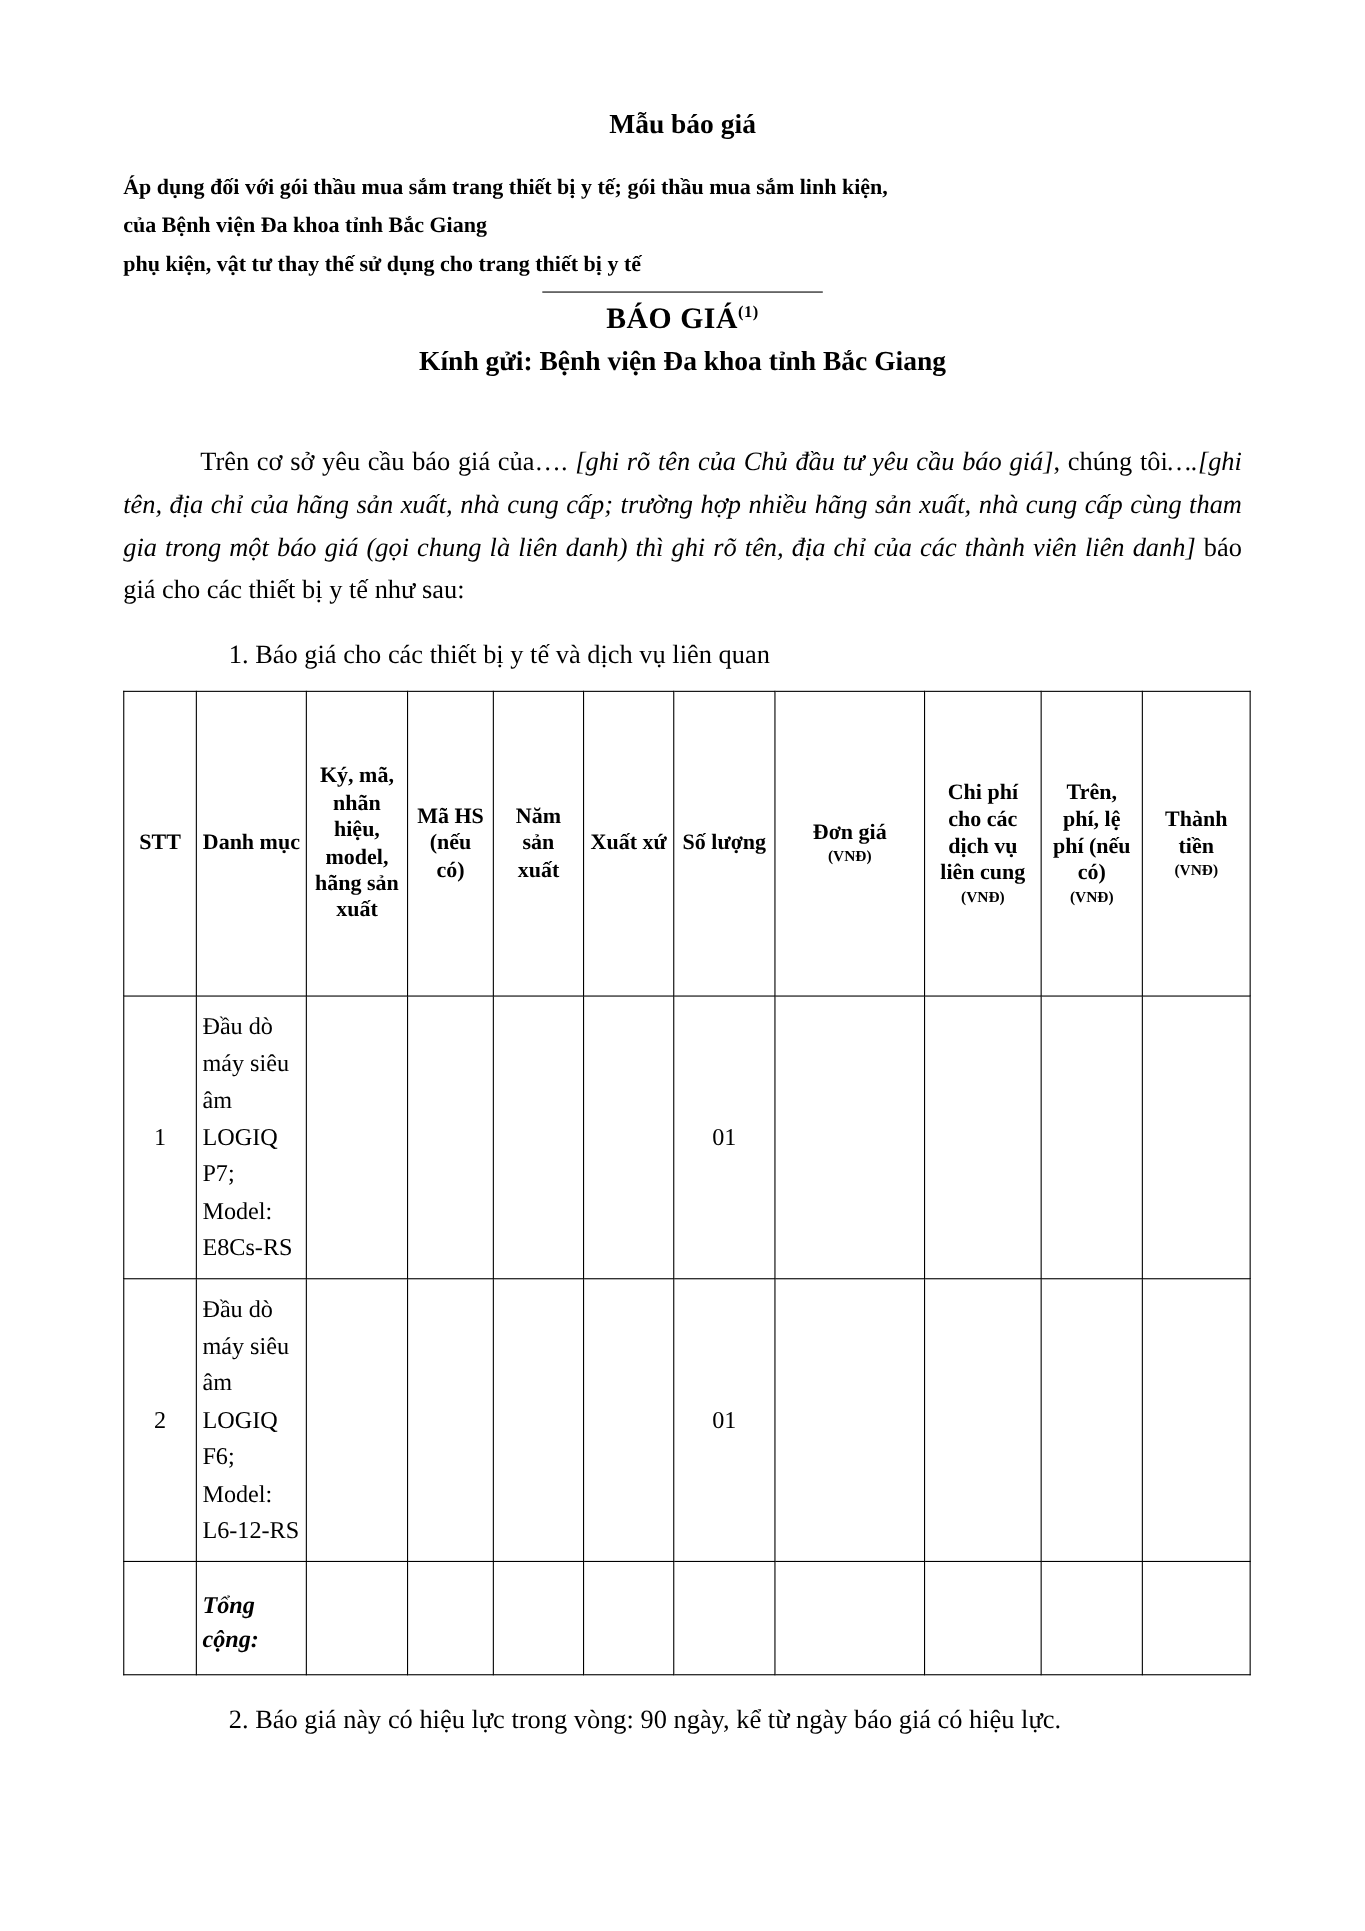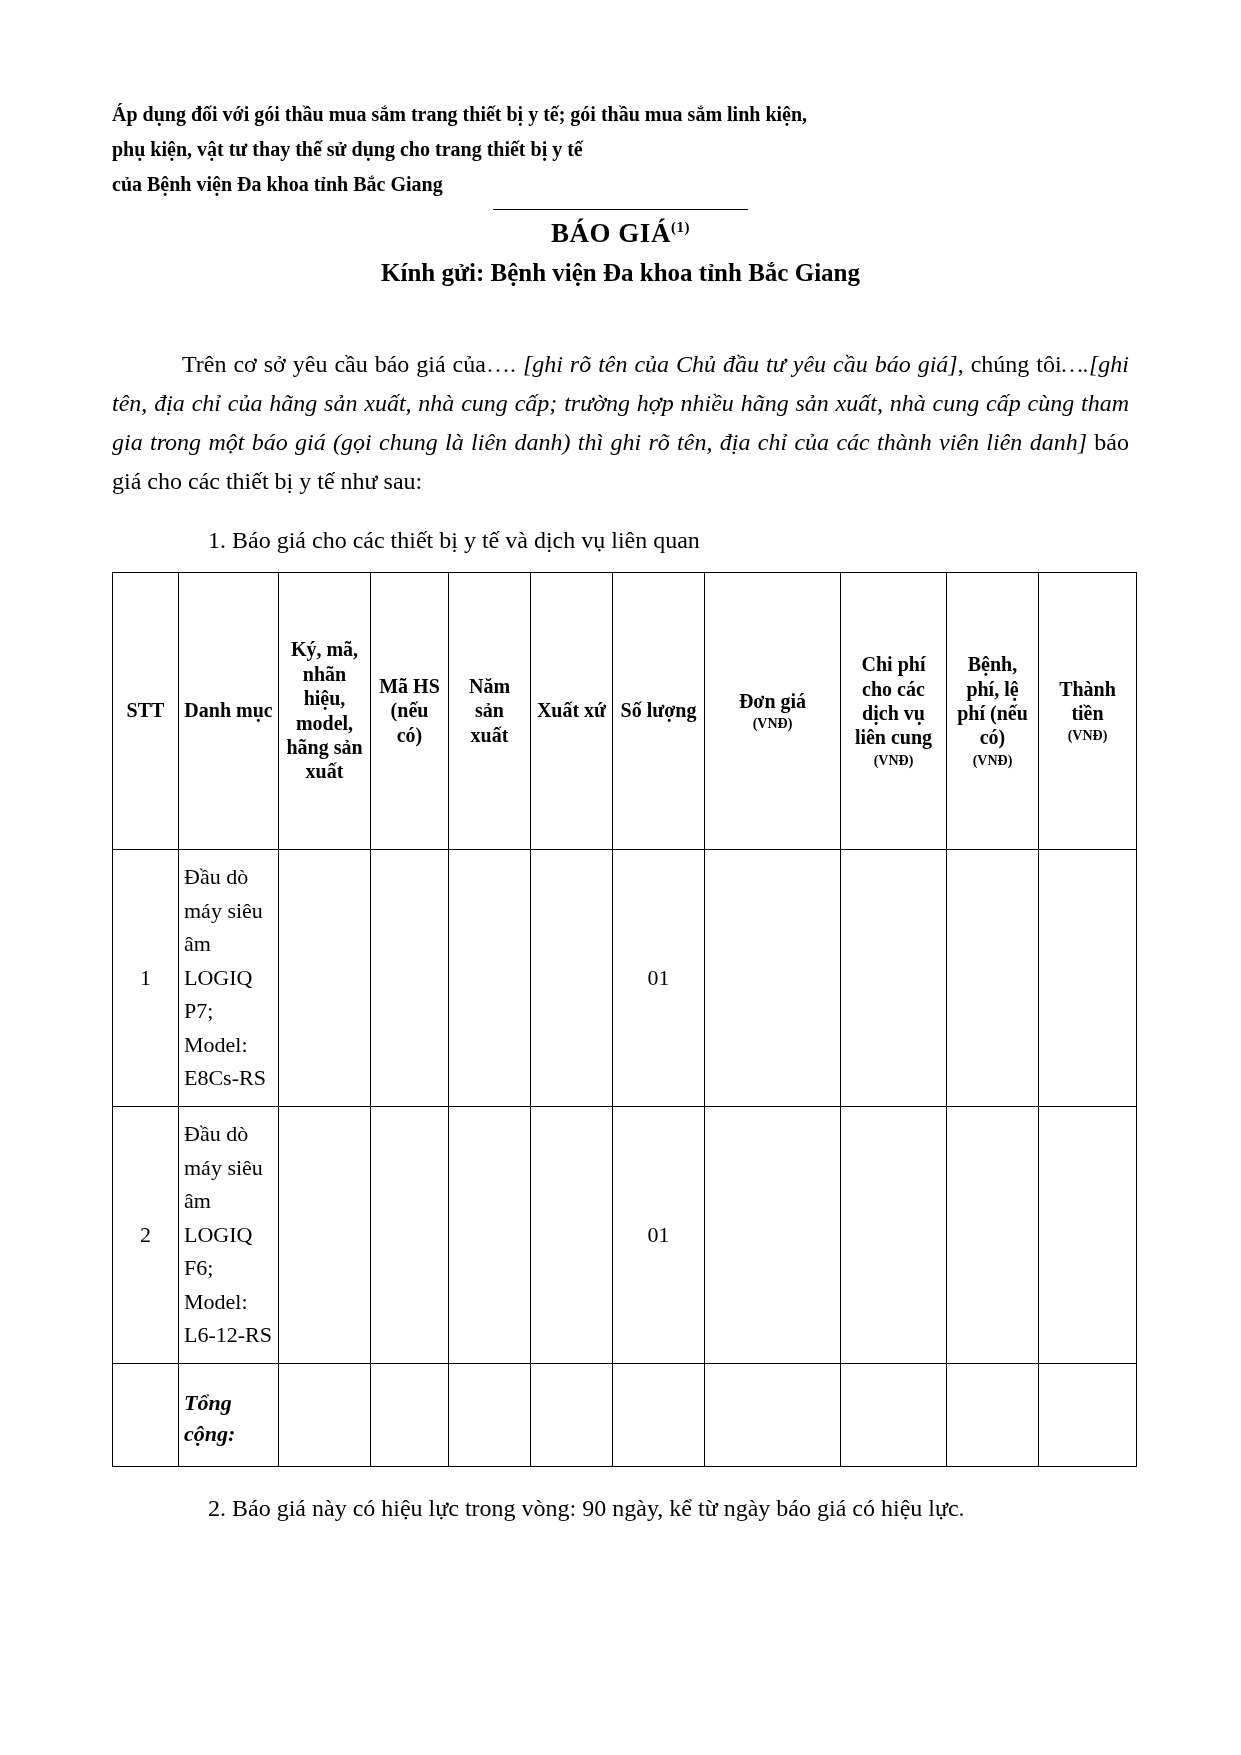--- a/index.html
+++ b/index.html
@@ -151,24 +151,25 @@
   col.w-price { width: 136px; }
   col.w-serv  { width: 106px; }
   col.w-tax   { width: 92px; }
   col.w-total { width: 98px; }
 </style>
 </head>
 <body>
 
 <div class="page">
 
+  <div class="title-main">Mẫu báo giá</div>
 
   <div class="subtitle">Áp dụng đối với gói thầu mua sắm trang thiết bị y tế; gói thầu mua sắm linh kiện,</div>
+  <div class="subtitle">của Bệnh viện Đa khoa tỉnh Bắc Giang</div>
   <div class="subtitle">phụ kiện, vật tư thay thế sử dụng cho trang thiết bị y tế</div>
-  <div class="subtitle">của Bệnh viện Đa khoa tỉnh Bắc Giang</div>
 
   <div class="doc-title-wrap">
     <div class="doc-title-rule"></div>
     <span class="doc-title"><span>BÁO GIÁ</span><sup>(1)</sup></span>
   </div>
 
   <div class="addressee">Kính gửi: Bệnh viện Đa khoa tỉnh Bắc Giang</div>
 
   <p class="body-para"><span>Trên cơ sở yêu cầu báo giá của…. </span><span class="ital">[ghi rõ tên của Chủ đầu tư yêu cầu báo giá]</span><span>, chúng tôi</span><span class="ital">….[ghi tên, địa chỉ của hãng sản xuất, nhà cung cấp; trường hợp nhiều hãng sản xuất, nhà cung cấp cùng tham gia trong một báo giá (gọi chung là liên danh) thì ghi rõ tên, địa chỉ của các thành viên liên danh]</span><span> báo giá cho các thiết bị y tế như sau:</span></p>
 
@@ -192,21 +193,21 @@
       <tr>
         <th><span>STT</span></th>
         <th><span>Danh mục</span></th>
         <th><span>Ký, mã, nhãn hiệu, model, hãng sản xuất</span></th>
         <th><span>Mã HS (nếu có)</span></th>
         <th><span>Năm sản xuất</span></th>
         <th><span>Xuất xứ</span></th>
         <th><span>Số lượng</span></th>
         <th><span>Đơn giá</span><span class="unit">(VNĐ)</span></th>
         <th><span>Chi phí cho các dịch vụ liên cung</span><span class="unit">(VNĐ)</span></th>
-        <th><span>Bệnh, phí, lệ phí (nếu có)</span><span class="unit">(VNĐ)</span></th>
+        <th><span>Trên, phí, lệ phí (nếu có)</span><span class="unit">(VNĐ)</span></th>
         <th><span>Thành tiền</span><span class="unit">(VNĐ)</span></th>
       </tr>
     </thead>
     <tbody>
       <tr>
         <td class="c-stt">1</td>
         <td class="c-name">Đầu dò máy siêu âm LOGIQ P7; Model: E8Cs-RS</td>
         <td class="c-blank"></td>
         <td class="c-blank"></td>
         <td class="c-blank"></td>

